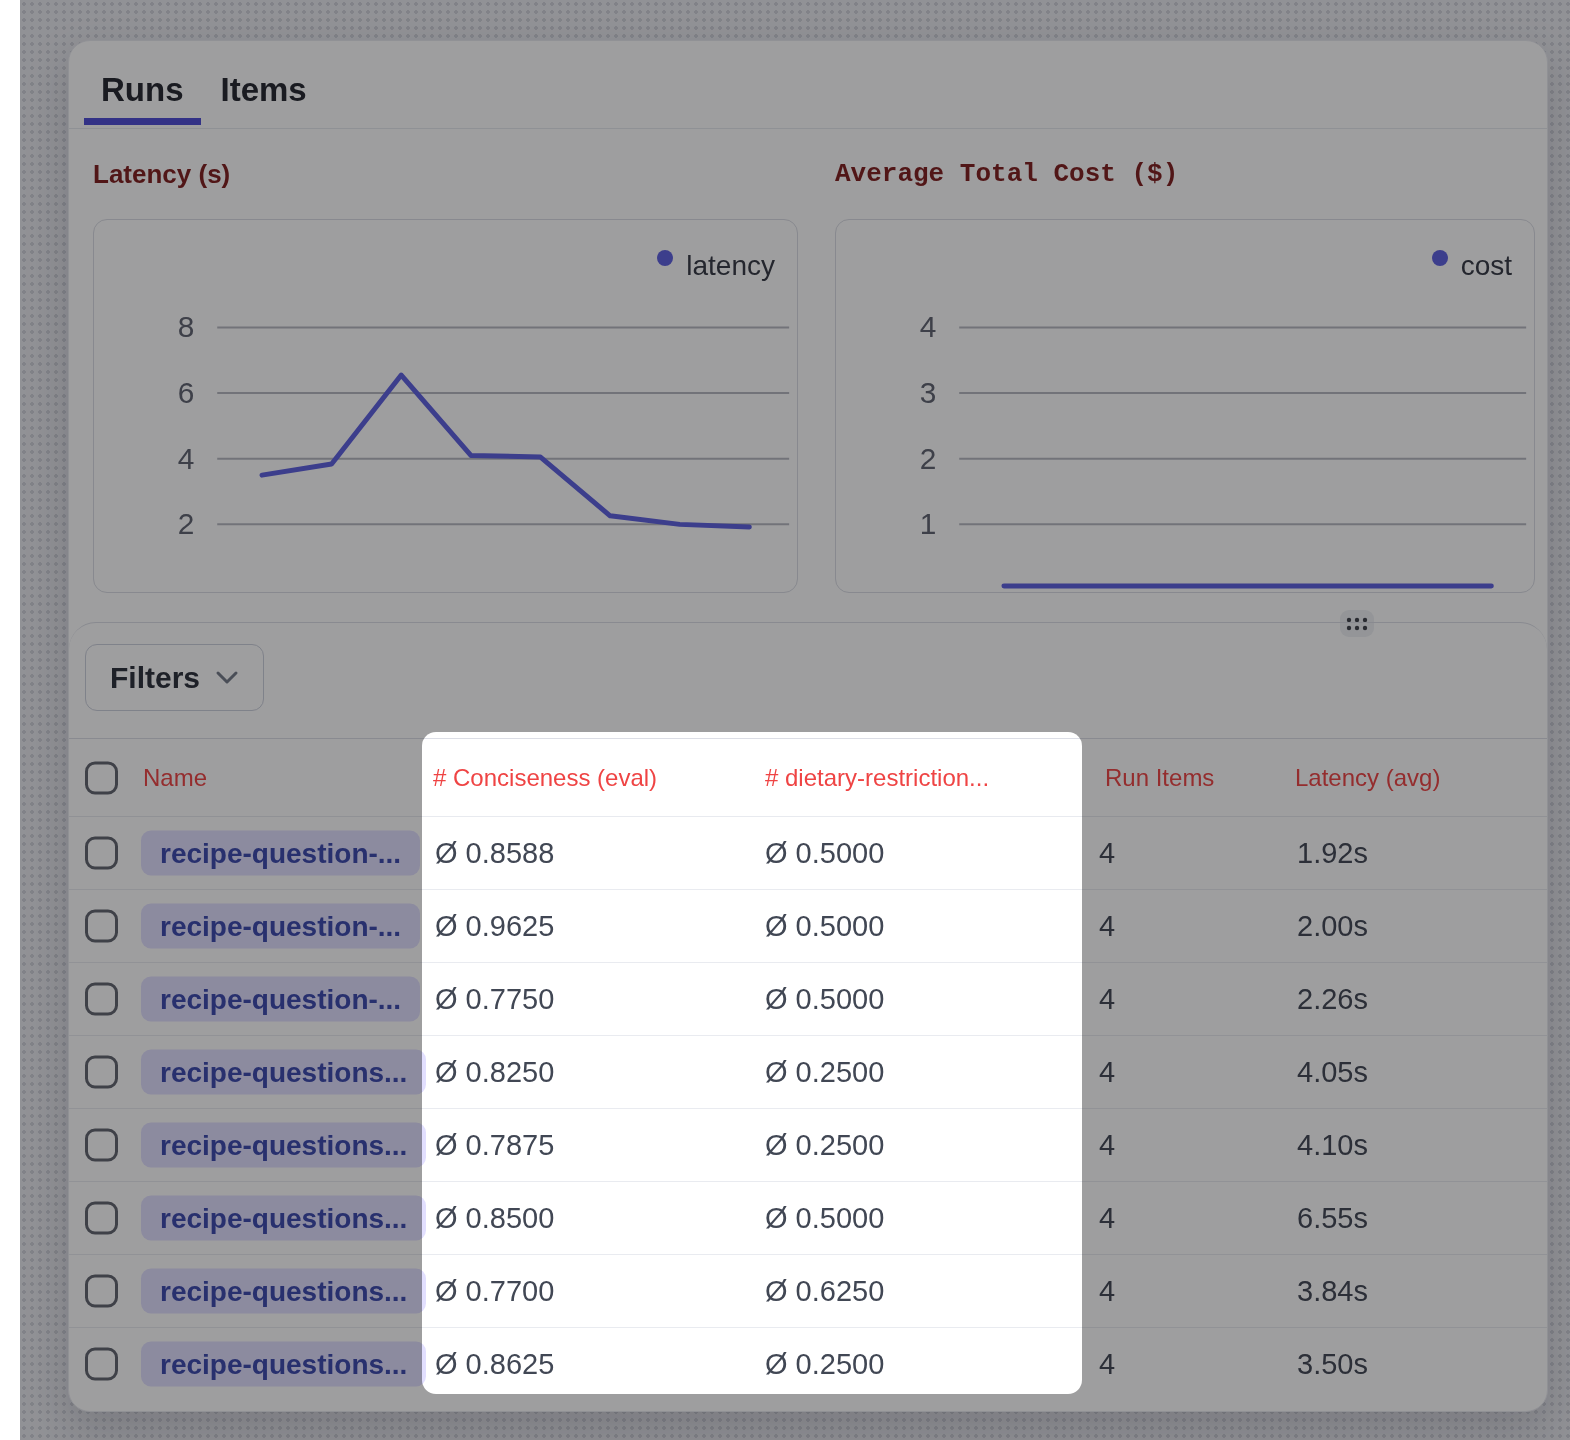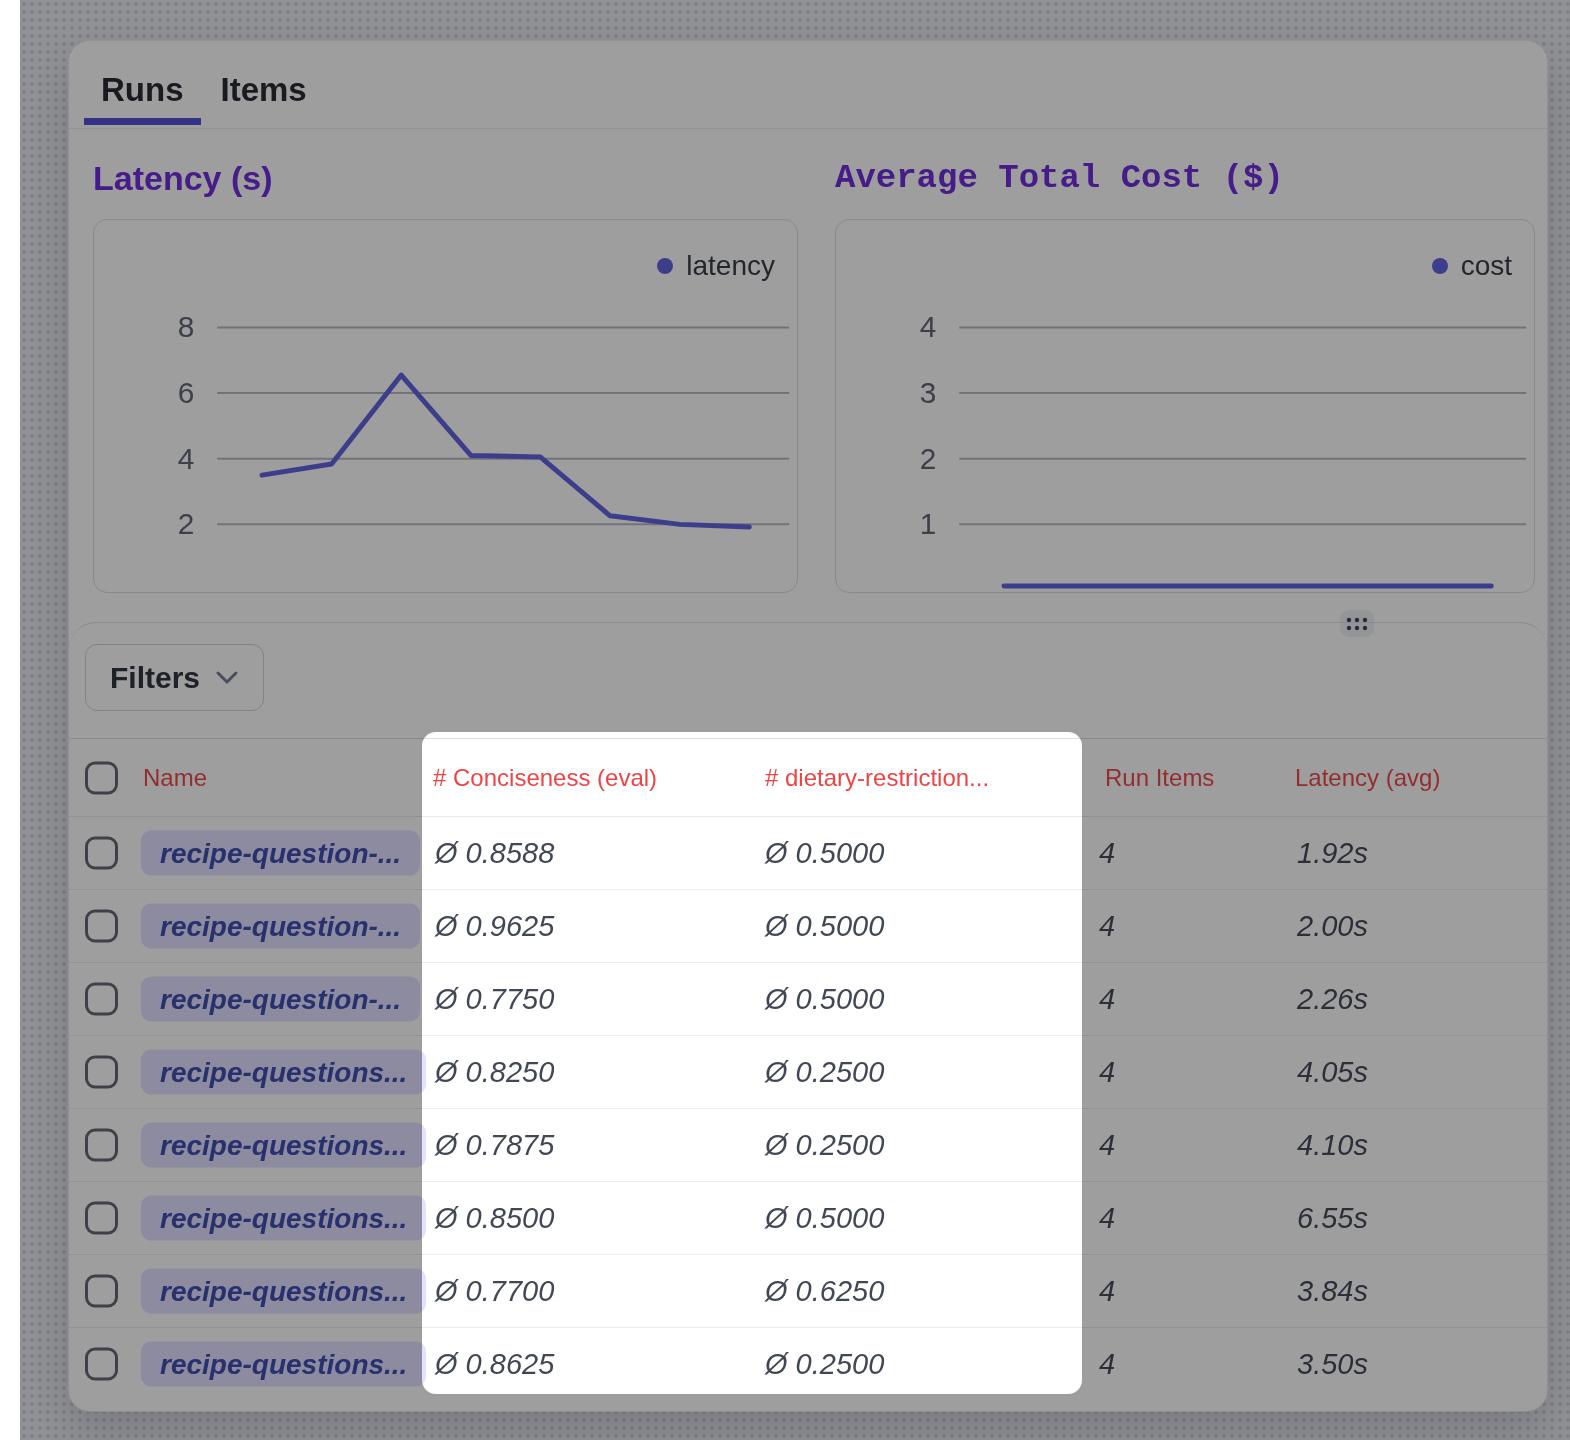--- a/index.html
+++ b/index.html
@@ -28,33 +28,33 @@
   .tab{
     position:relative;height:58px;padding:0 17px;
     font-size:33px;font-weight:600;color:#23262e;cursor:pointer;
   }
   .tab + .tab{margin-left:3px;}
   .tab.active::after{
     content:"";position:absolute;left:0;right:0;bottom:4px;height:7px;
     background:var(--accent-strong,#4d4cd6);
   }
   
-  .chart-title{position:absolute;font-size:34px;font-weight:600;color:#6d28d9;white-space:nowrap;}
+  .chart-title{position:absolute;font-size:26px;font-weight:600;color:#7f1d1d;white-space:nowrap;}
   .t1{left:24px;top:118px;}
   .t2{left:766px;top:118px;font-family:Liberation Mono, monospace;}
   .panel{
     position:absolute;top:178px;height:374px;background:#fff;
     border:1px solid #dadce4;border-radius:14px;box-sizing:border-box;
   }
   .p1{left:24px;width:705px;}
   .p2{left:766px;width:700px;}
   .panel svg.chart{position:absolute;left:0;top:0;width:100%;height:100%;display:block;}
   .panel svg.chart text{font-family:inherit;font-size:30px;fill:#5f6370;}
   .legend{
-    position:absolute;top:30px;right:22px;display:flex;align-items:center;gap:13px;
+    position:absolute;top:30px;right:22px;display:flex;gap:13px;
     font-size:28px;color:#343843;
   }
   .dot{width:16px;height:16px;border-radius:50%;background:var(--accent,#5d5fe0);flex:0 0 auto;}
   
   .handle{
     position:absolute;left:1271px;top:569px;width:34px;height:27px;
     background:#eef0f4;border-radius:9px;display:flex;align-items:center;justify-content:center;
     cursor:grab;
   }
   
@@ -78,21 +78,21 @@
   .h-c1{left:364px;}
   .h-c2{left:696px;}
   .h-c3{left:1036px;}
   .h-c4{left:1226px;}
   .cb{
     position:absolute;left:16px;top:50%;transform:translateY(-50%);
     width:33px;height:33px;border:3px solid #62656f;border-radius:10px;
     box-sizing:border-box;background:transparent;cursor:pointer;
   }
   .tbody{position:absolute;left:0;right:0;top:776px;}
-  .trow{position:relative;height:72px;border-bottom:1px solid #e9ebf0;font-style:italic;}
+  .trow{position:relative;height:72px;border-bottom:1px solid #e9ebf0;}
   .trow:last-child{border-bottom:none;}
   .pill{
     position:absolute;left:72px;top:50%;transform:translateY(-50%);
     height:45px;padding:0 19px;display:flex;align-items:center;
     background:#e2dfff;border-radius:10px;
     font-size:28px;font-weight:700;color:#3b49ad;white-space:nowrap;cursor:pointer;
   }
   .cell{
     position:absolute;top:50%;transform:translateY(-50%);
     font-size:29px;color:#414754;white-space:nowrap;

